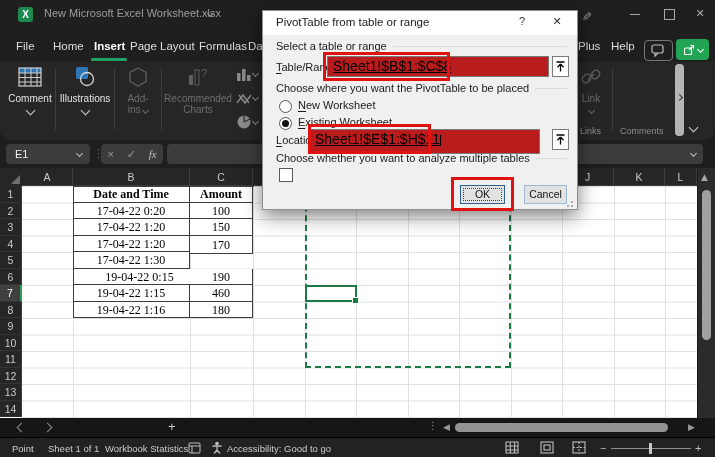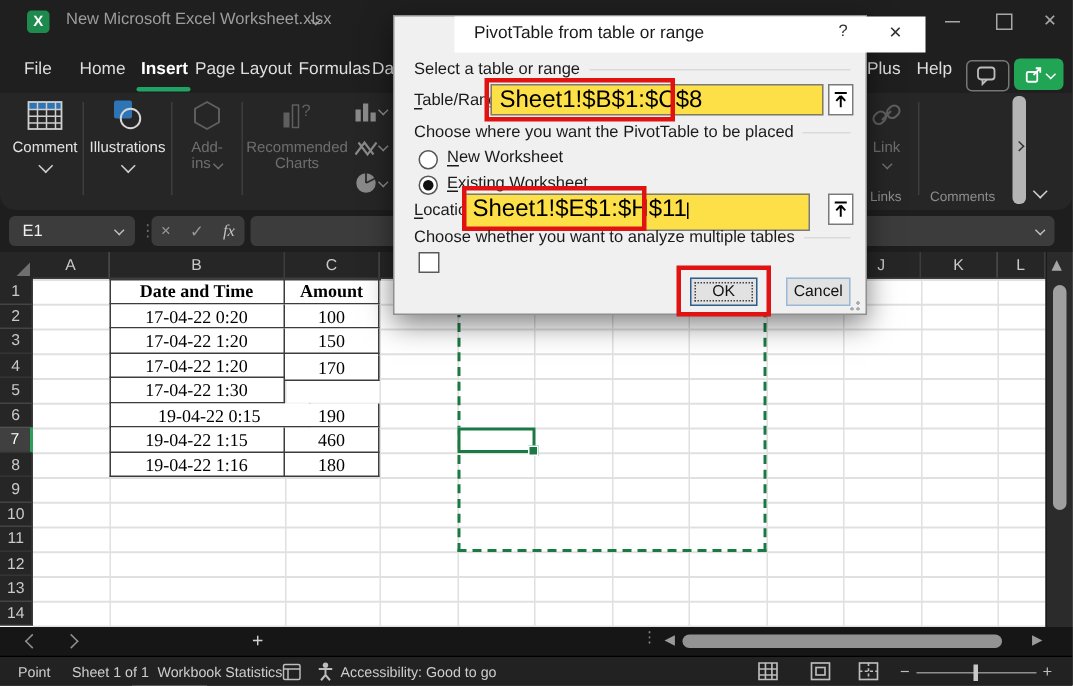--- a/index.html
+++ b/index.html
@@ -109,31 +109,31 @@
   .st{position:absolute;top:5px;}
   .viewicon{position:absolute;top:3px;width:14px;height:13px;color:#bdbdbd;}
   #zoom-minus{left:600px;top:4px;color:#bdbdbd;font-size:11px;}
   #zoom-track{left:611px;top:10px;width:80px;height:1px;background:#8f8f8f;}
   #zoom-thumb{left:649px;top:5px;width:3px;height:11px;background:#c9c9c9;}
   #zoom-plus{left:695px;top:4px;color:#bdbdbd;font-size:11px;}
 
   
   #dialog{left:262px;top:10px;width:316px;height:200px;background:#f0f0f0;border:1px solid #8f8f8f;
           box-sizing:border-box;box-shadow:0 6px 18px rgba(0,0,0,.5);color:#1a1a1a;font-size:11px;}
-  #dlg-title{left:0;top:0;width:100%;height:24px;background:#fff;margin-left:40px;}
+  #dlg-title{left:0;top:0;width:100%;height:24px;background:#fff;}
   #dlg-title .t{position:absolute;left:13px;top:5px;font-size:11.5px;color:#1a1a1a;}
   #dlg-help{left:250px;top:4px;width:18px;height:16px;text-align:center;color:#333;}
   #dlg-close{left:282px;top:4px;width:24px;height:16px;text-align:center;color:#333;
              font-family:"DejaVu Sans",sans-serif;}
   .dlg-sec{position:absolute;left:13px;right:10px;display:flex;align-items:center;gap:6px;color:#1a1a1a;}
   .dlg-sec .rule{flex:1;height:1px;background:#dadada;}
   .dlg-lbl{position:absolute;color:#1a1a1a;}
   .key{text-decoration:underline;text-underline-offset:1.5px;}
-  .dlg-input{position:absolute;background:#fde047;border:1px solid #7a7a7a;box-sizing:border-box;
-             font-size:16px;line-height:19px;padding-left:5px;color:#000;white-space:nowrap;overflow:hidden;}
+  .dlg-input{position:absolute;background:#b91c1c;border:1px solid #7a7a7a;box-sizing:border-box;
+             font-size:14px;line-height:19px;padding-left:5px;color:#000;white-space:nowrap;overflow:hidden;text-decoration:underline;}
   .picker{position:absolute;width:17px;height:21px;background:#fff;border:1px solid #7a7a7a;
           box-sizing:border-box;display:flex;align-items:center;justify-content:center;}
   .radio{position:absolute;width:11px;height:11px;border:1px solid #555;border-radius:50%;background:#fff;}
   .radio.sel::after{content:"";position:absolute;left:2px;top:2px;width:7px;height:7px;
           border-radius:50%;background:#111;}
   #dlg-check{position:absolute;left:16px;top:157px;width:12px;height:12px;background:#fff;
              border:1px solid #5a5a5a;}
   .dbtn{position:absolute;height:19px;box-sizing:border-box;background:#e2e2e2;font-size:10.5px;
         text-align:center;line-height:17px;color:#111;}
   #btn-ok{left:197px;top:174px;width:45px;border:1px solid #2b5f8f;outline:1px dotted #444;outline-offset:-4px;}

